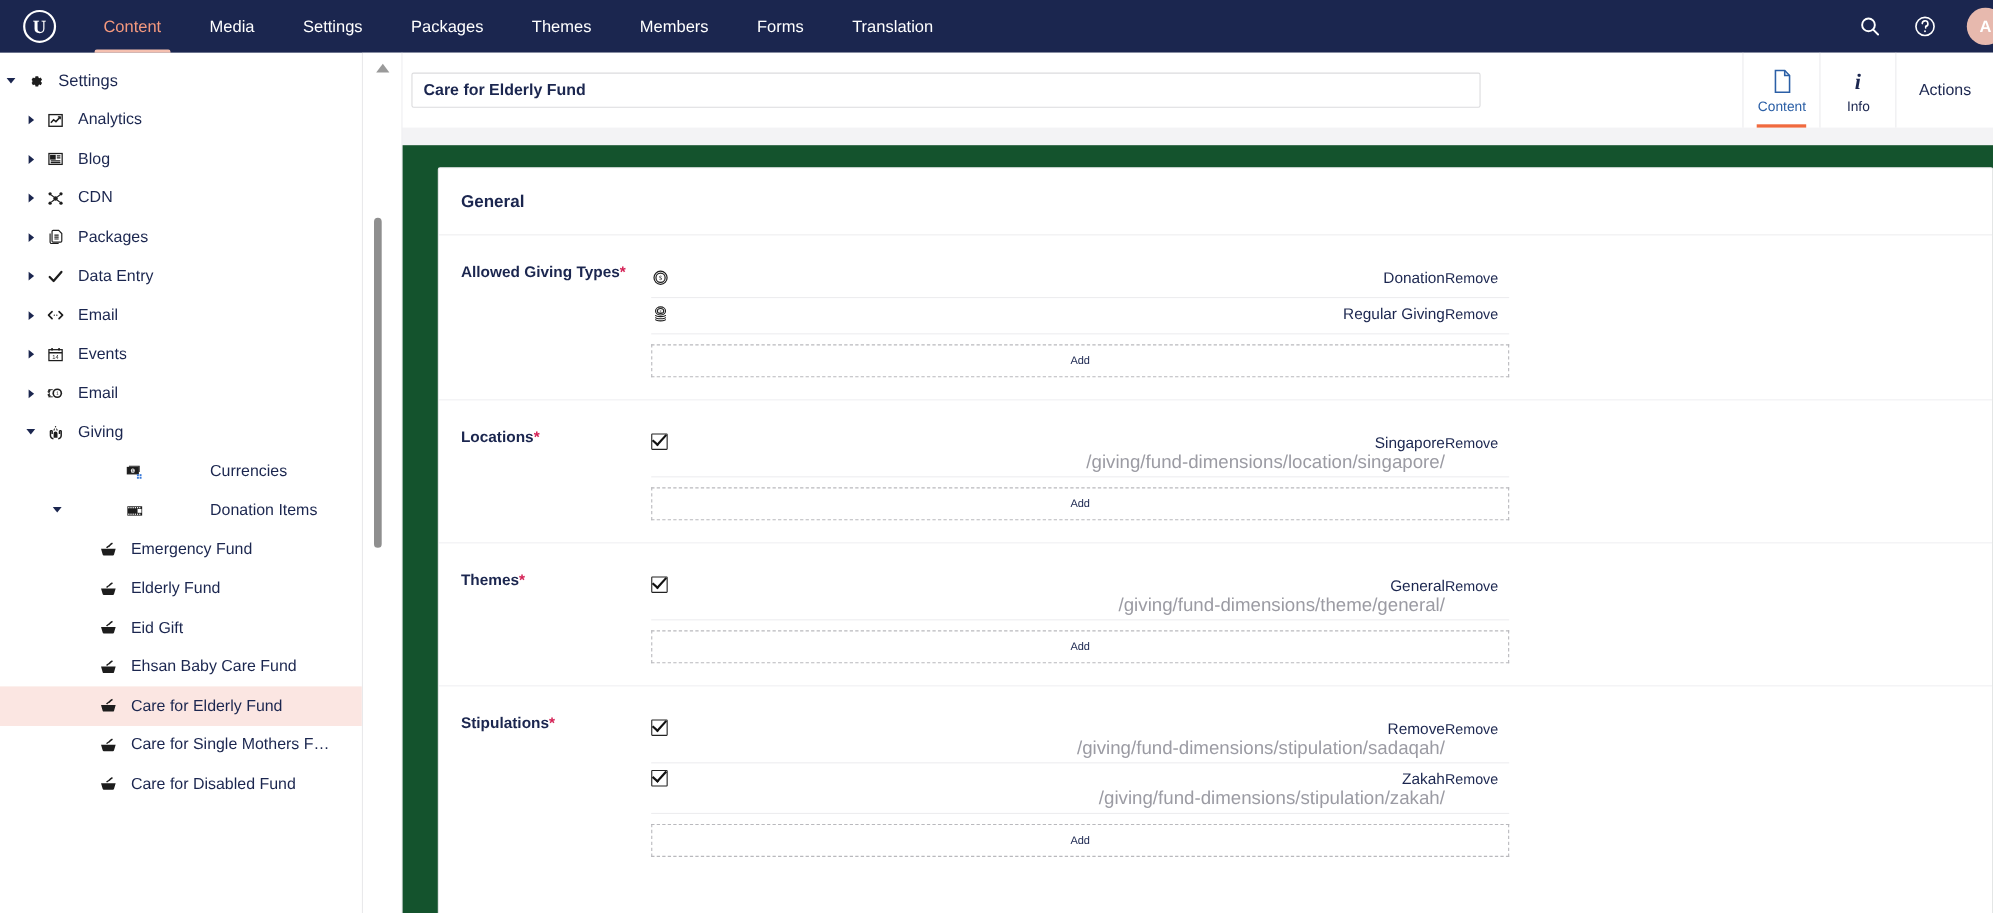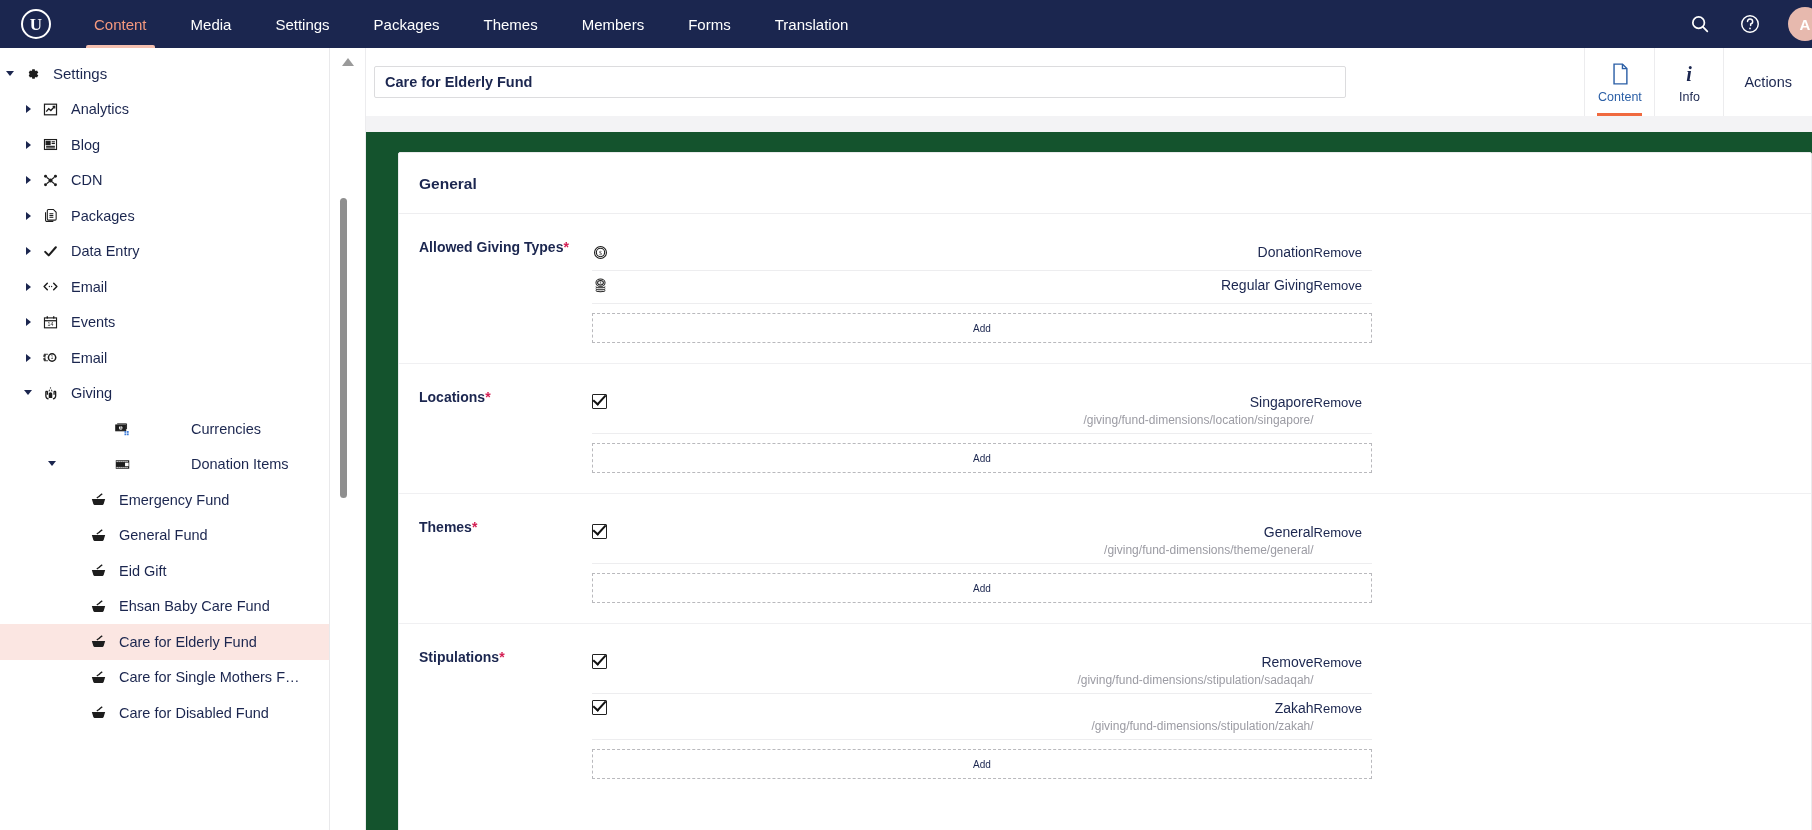--- a/index.html
+++ b/index.html
@@ -163,21 +163,21 @@
     display: flex; align-items: flex-start;
     border-bottom: 1px solid #ededef; position: relative;
     min-height: 33px; padding: 5px 0 6px 0; text-align: right;
   }
   .item-ico {
     width: 26px; flex: 0 0 26px; display: flex; align-items: center; justify-content: flex-start;
     color: #1d1d1d; padding-top: 1px;
   }
   .item-texts { flex: 1; }
   .item-name { font-size: 14px; color: #1b264f; line-height: 18px; }
-  .item-path { font-size: 12px; color: #9b9bA3; margin-top: 2px; line-height: 14px; }
+  .item-path { font-size: 17px; color: #9b9bA3; margin-top: 2px; line-height: 14px; }
   .remove-link {
     font-size: 13px; color: #1b264f; cursor: pointer; white-space: nowrap;
     padding-top: 2px; padding-right: 10px;
   }
   .add-btn {
     margin-top: 9px; height: 30px; border: 1px dashed #b9b9bd; background: transparent;
     display: flex; align-items: center; justify-content: center;
     font-size: 10px; color: #1b264f; cursor: pointer; width: 780px;
     font-family: Liberation Sans, sans-serif;
   }
@@ -412,21 +412,21 @@
         </div>
         <div class="tree-row lvl3">
           <span class="caret "></span>
           <span class="tree-icon">
             <svg width="17" height="17" viewBox="0 0 24 24" fill="currentColor">
               <path d="M16.8 3.2c-1.8 1-3.4 2.3-4.6 3.9l1.6 1.1c1-1.4 2.4-2.5 4-3.4l-1-1.6z"></path>
               <path d="M13.4 6.4c-1.7.7-3.2 1.7-4.4 2.9l1.4 1.2c1-1 2.2-1.8 3.6-2.4l-.6-1.7z"></path>
               <path d="M2.6 11.2h18.8l-2.1 7.3a1.6 1.6 0 0 1-1.55 1.15H6.25A1.6 1.6 0 0 1 4.7 18.5L2.6 11.2z"></path>
             </svg>
           </span>
-          <span class="tree-label">General Fund</span>
+          <span class="tree-label">Elderly Fund</span>
         </div>
         <div class="tree-row lvl3">
           <span class="caret "></span>
           <span class="tree-icon">
             <svg width="17" height="17" viewBox="0 0 24 24" fill="currentColor">
               <path d="M16.8 3.2c-1.8 1-3.4 2.3-4.6 3.9l1.6 1.1c1-1.4 2.4-2.5 4-3.4l-1-1.6z"></path>
               <path d="M13.4 6.4c-1.7.7-3.2 1.7-4.4 2.9l1.4 1.2c1-1 2.2-1.8 3.6-2.4l-.6-1.7z"></path>
               <path d="M2.6 11.2h18.8l-2.1 7.3a1.6 1.6 0 0 1-1.55 1.15H6.25A1.6 1.6 0 0 1 4.7 18.5L2.6 11.2z"></path>
             </svg>
           </span>

